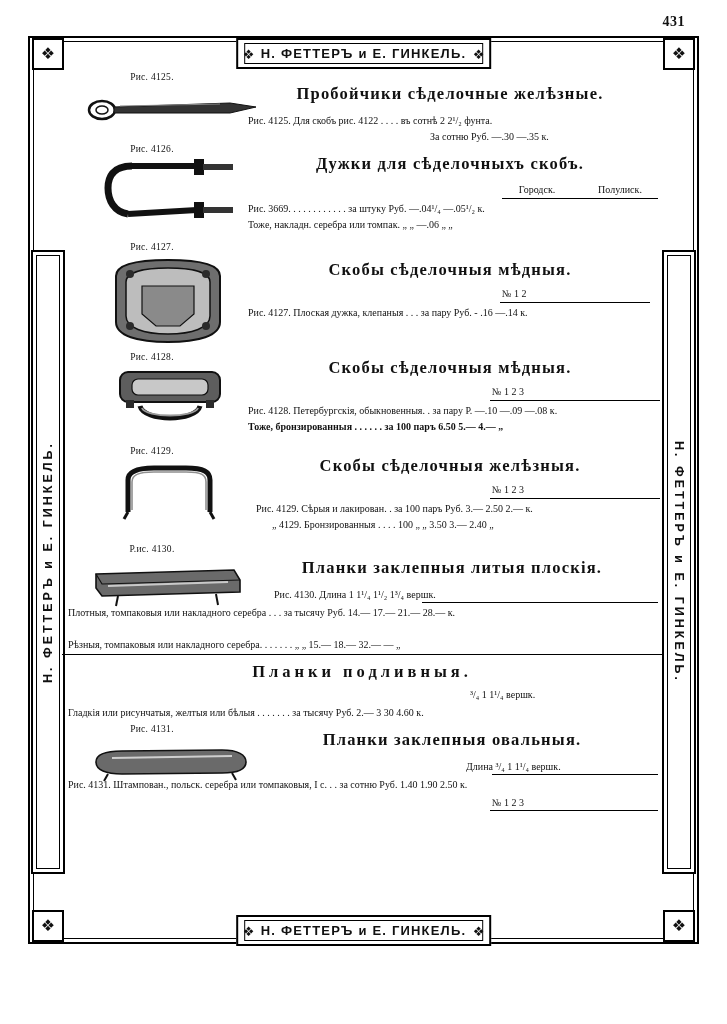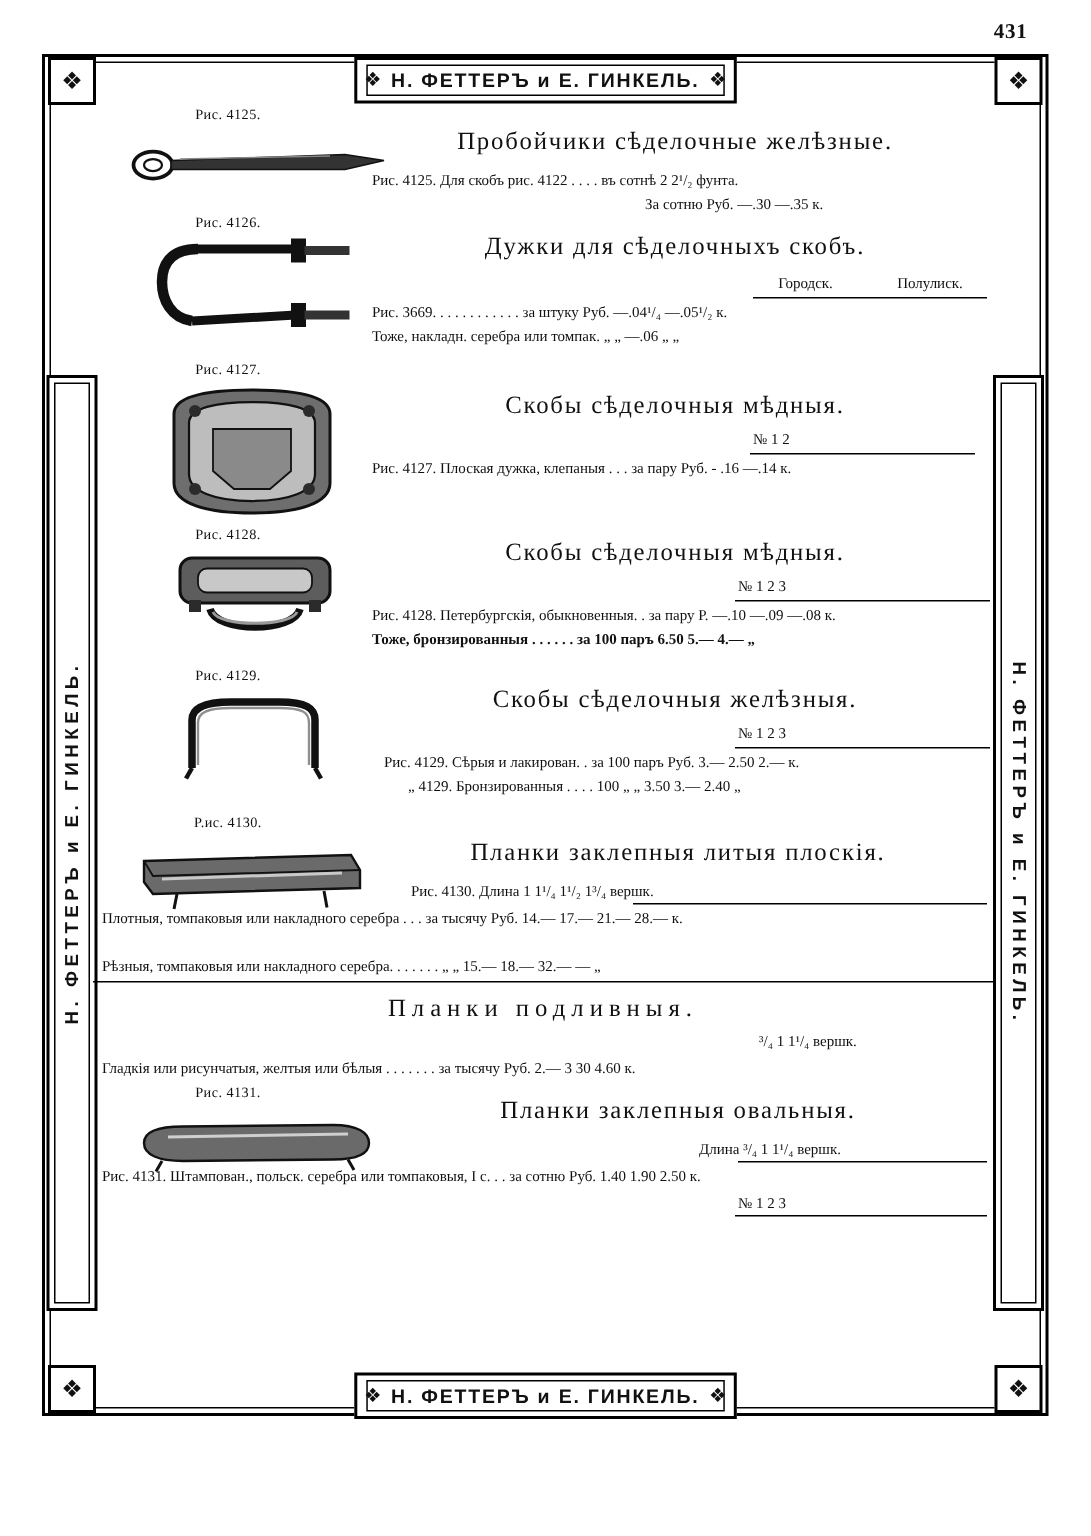--- a/index.html
+++ b/index.html
@@ -87,21 +87,21 @@
   }
 
   .row{position:relative;}
 
   .figcap{
     text-align:center;font-size:9.5px;letter-spacing:.3px;
     font-family:"Liberation Serif", serif;
   }
 
   .sectitle{
-    text-align:center;font-weight:normal;font-size:16.5px;
+    text-align:center;font-weight:bold;font-size:16.5px;
     letter-spacing:1.2px;
     font-family:"Liberation Serif", serif;
   }
   .sectitle.spaced{letter-spacing:4px;}
 
   .ln{font-size:10px;line-height:1.35;white-space:nowrap;}
   .colhead{font-size:10px;text-align:center;}
   .rule{border-top:1px solid #000;}
 
   
@@ -257,21 +257,21 @@
       <div class="sectitle" style="position:absolute;left:170px;top:14px;width:440px;">Планки заклепныя литыя плоскія.</div>
       <div class="ln" style="position:absolute;left:212px;top:44px;">Рис. 4130.        Длина    1    1¹/₄    1¹/₂    1³/₄ вершк.</div>
       <div class="rule" style="position:absolute;left:360px;top:58px;width:236px;"></div>
       <div class="ln" style="position:absolute;left:6px;top:62px;">Плотныя, томпаковыя или накладного серебра . . . за тысячу Руб. 14.—   17.—   21.—   28.— к.</div>
       <div class="ln" style="position:absolute;left:6px;top:94px;">Рѣзныя, томпаковыя или накладного серебра. . . . . . . „        „   15.—   18.—   32.—     —    „</div>
     </div>
 
     <div class="row" style="height:62px;">
       <div class="rule" style="position:absolute;left:0;top:6px;width:600px;"></div>
       <div class="sectitle spaced" style="position:absolute;left:60px;top:14px;width:480px;">Планки подливныя.</div>
-      <div class="ln" style="position:absolute;left:444px;top:40px;">³/₄        1        1¹/₄ вершк.</div>
+      <div class="ln" style="position:absolute;left:408px;top:40px;">³/₄        1        1¹/₄ вершк.</div>
       <div class="ln" style="position:absolute;left:6px;top:58px;">Гладкія или рисунчатыя, желтыя или бѣлыя . . . . . . . за тысячу Руб. 2.—      3 30    4.60 к.</div>
     </div>
 
     <div class="row" style="height:120px;margin-top:14px;">
       <div class="figcap" style="position:absolute;left:10px;top:0;width:160px;">Рис. 4131.</div>
       <div class="ill" style="left:20px;top:22px;">
         <svg width="170" height="36" viewBox="0 0 170 36">
           <path d="M14 16 C14 8 24 5 40 5 L140 4 C156 4 164 9 164 16 C164 23 156 27 140 27 L40 28 C24 28 14 24 14 16 Z" fill="#6a6a6a" stroke="#111" stroke-width="1.6"></path>
           <path d="M30 12 L150 10" stroke="#cfcfcf" stroke-width="2"></path>
           <path d="M26 28 L22 35" stroke="#111" stroke-width="2"></path>

